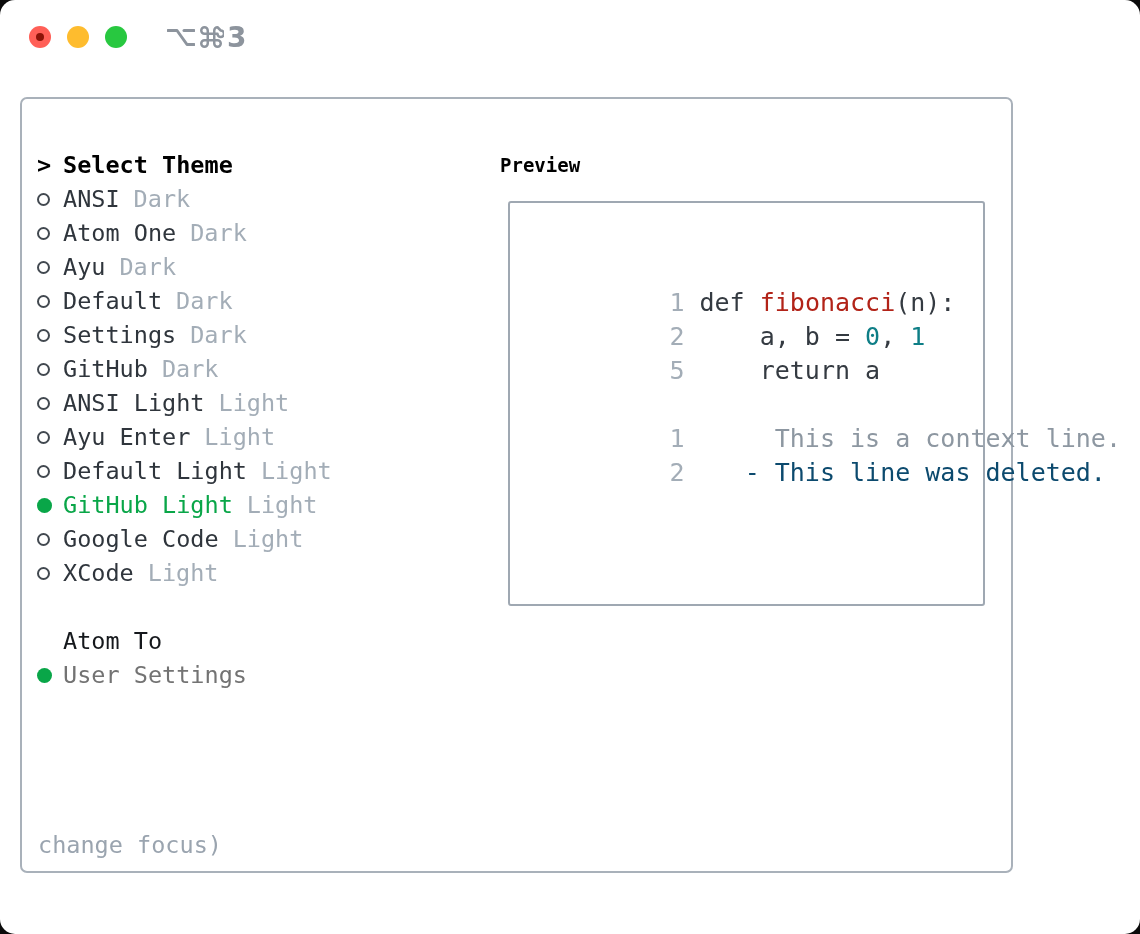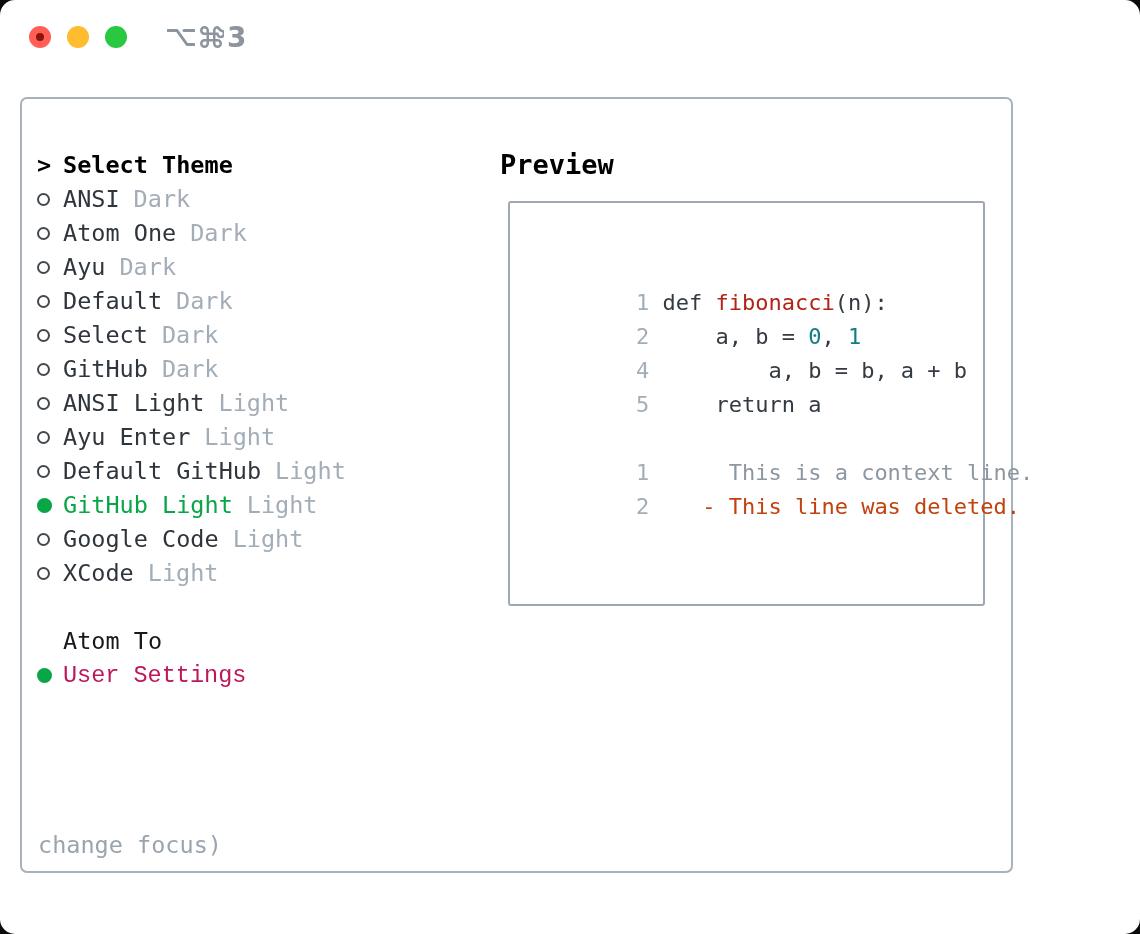--- a/index.html
+++ b/index.html
@@ -44,28 +44,28 @@
   .hdr2{color:#15181c;}
   .variant{margin-left:14px;}
   .hint{
     position:absolute;left:38px;top:760px;
     font-size:23.5px;line-height:34px;white-space:pre;
   }
 
   
   .preview-label{
     position:absolute;left:500px;top:148px;height:34px;line-height:34px;
-    font-weight:bold;font-size:27px;color:#000;
+    font-weight:bold;font-size:19px;color:#000;
   }
   .previewbox{
     position:absolute;left:508px;top:201px;width:477px;height:405px;
     border:2px solid #9fa8b2;border-radius:3px;box-sizing:border-box;
     background:#fff;
   }
-  .code{position:absolute;left:20px;top:49px;font-size:22px;}
+  .code{position:absolute;left:39px;top:49px;font-size:25px;}
   .cl{height:34px;line-height:34px;white-space:pre;}
   .ln{display:inline-block;width:2ch;}
 </style>
 </head>
 <body>
 
 <div class="screen">
 
   <span class="tl tl-red" style="background-color: rgb(255, 95, 87);">
     <span class="tl-dot" style="background-color: rgb(140, 19, 8);"></span>
@@ -121,21 +121,21 @@
       <span class="mark">
           <span class="radio"></span>
         </span>
       <span>Default</span>
       <span class="variant" style="color: rgb(163, 173, 183);">Dark</span>
     </div>
     <div class="row">
       <span class="mark">
           <span class="radio"></span>
         </span>
-      <span>Select</span>
+      <span>Settings</span>
       <span class="variant" style="color: rgb(163, 173, 183);">Dark</span>
     </div>
     <div class="row">
       <span class="mark">
           <span class="radio"></span>
         </span>
       <span>GitHub</span>
       <span class="variant" style="color: rgb(163, 173, 183);">Dark</span>
     </div>
     <div class="row">
@@ -149,21 +149,21 @@
       <span class="mark">
           <span class="radio"></span>
         </span>
       <span>Ayu Enter</span>
       <span class="variant" style="color: rgb(163, 173, 183);">Light</span>
     </div>
     <div class="row">
       <span class="mark">
           <span class="radio"></span>
         </span>
-      <span>Default GitHub</span>
+      <span>Default Light</span>
       <span class="variant" style="color: rgb(163, 173, 183);">Light</span>
     </div>
     <div class="row">
       <span class="mark">
           <span class="radio sel" style="background-color: rgb(9, 166, 72);"></span>
         </span>
       <span style="color: rgb(9, 166, 72);">GitHub Light</span>
       <span class="variant" style="color: rgb(163, 173, 183);">Light</span>
     </div>
     <div class="row">
@@ -184,47 +184,44 @@
 
   <div class="apply col-left">
     <div class="row">
       <span class="mark"></span>
       <span class="hdr2">Atom To</span>
     </div>
     <div class="row">
       <span class="mark">
           <span class="radio sel" style="background-color: rgb(9, 166, 72);"></span>
         </span>
-      <span style="color: #be185d; font-family: Liberation Mono, monospace;">User Settings</span>
+      <span style="color: #737373;">User Settings</span>
     </div>
   </div>
 
   <div class="hint" style="color: rgb(154, 164, 175);">
     <div>change focus)</div>
   </div>
 
   <div class="preview-label">Preview</div>
 
   <div class="previewbox">
     <div class="code">
       <div class="cl">
         <span class="ln" style="color: rgb(163, 173, 183);">1</span><span style="color: rgb(52, 58, 65);">def </span><span style="color: rgb(178, 35, 24);">fibonacci</span><span style="color: rgb(52, 58, 65);">(n):</span>
       </div>
       <div class="cl">
         <span class="ln" style="color: rgb(163, 173, 183);">2</span><span style="color: rgb(52, 58, 65);">    a, b = </span><span style="color: rgb(14, 126, 134);">0</span><span style="color: rgb(52, 58, 65);">, </span><span style="color: rgb(14, 126, 134);">1</span>
       </div>
       <div class="cl">
-        <span class="ln" style="color: rgb(163, 173, 183);">4</span><span style="color: rgb(52, 58, 65);">        a, b = b, a + b</span>
-      </div>
-      <div class="cl">
         <span class="ln" style="color: rgb(163, 173, 183);">5</span><span style="color: rgb(52, 58, 65);">    return a</span>
       </div>
       <div class="cl"></div>
       <div class="cl">
         <span class="ln" style="color: rgb(163, 173, 183);">1</span><span style="color: rgb(141, 151, 161);">     This is a context line.</span>
       </div>
       <div class="cl">
-        <span class="ln" style="color: rgb(163, 173, 183);">2</span><span style="color: #c2410c;">   - This line was deleted.</span>
+        <span class="ln" style="color: rgb(163, 173, 183);">2</span><span style="color: #0c4a6e;">   - This line was deleted.</span>
       </div>
     </div>
   </div>
 
 </div>
 
 </body></html>

